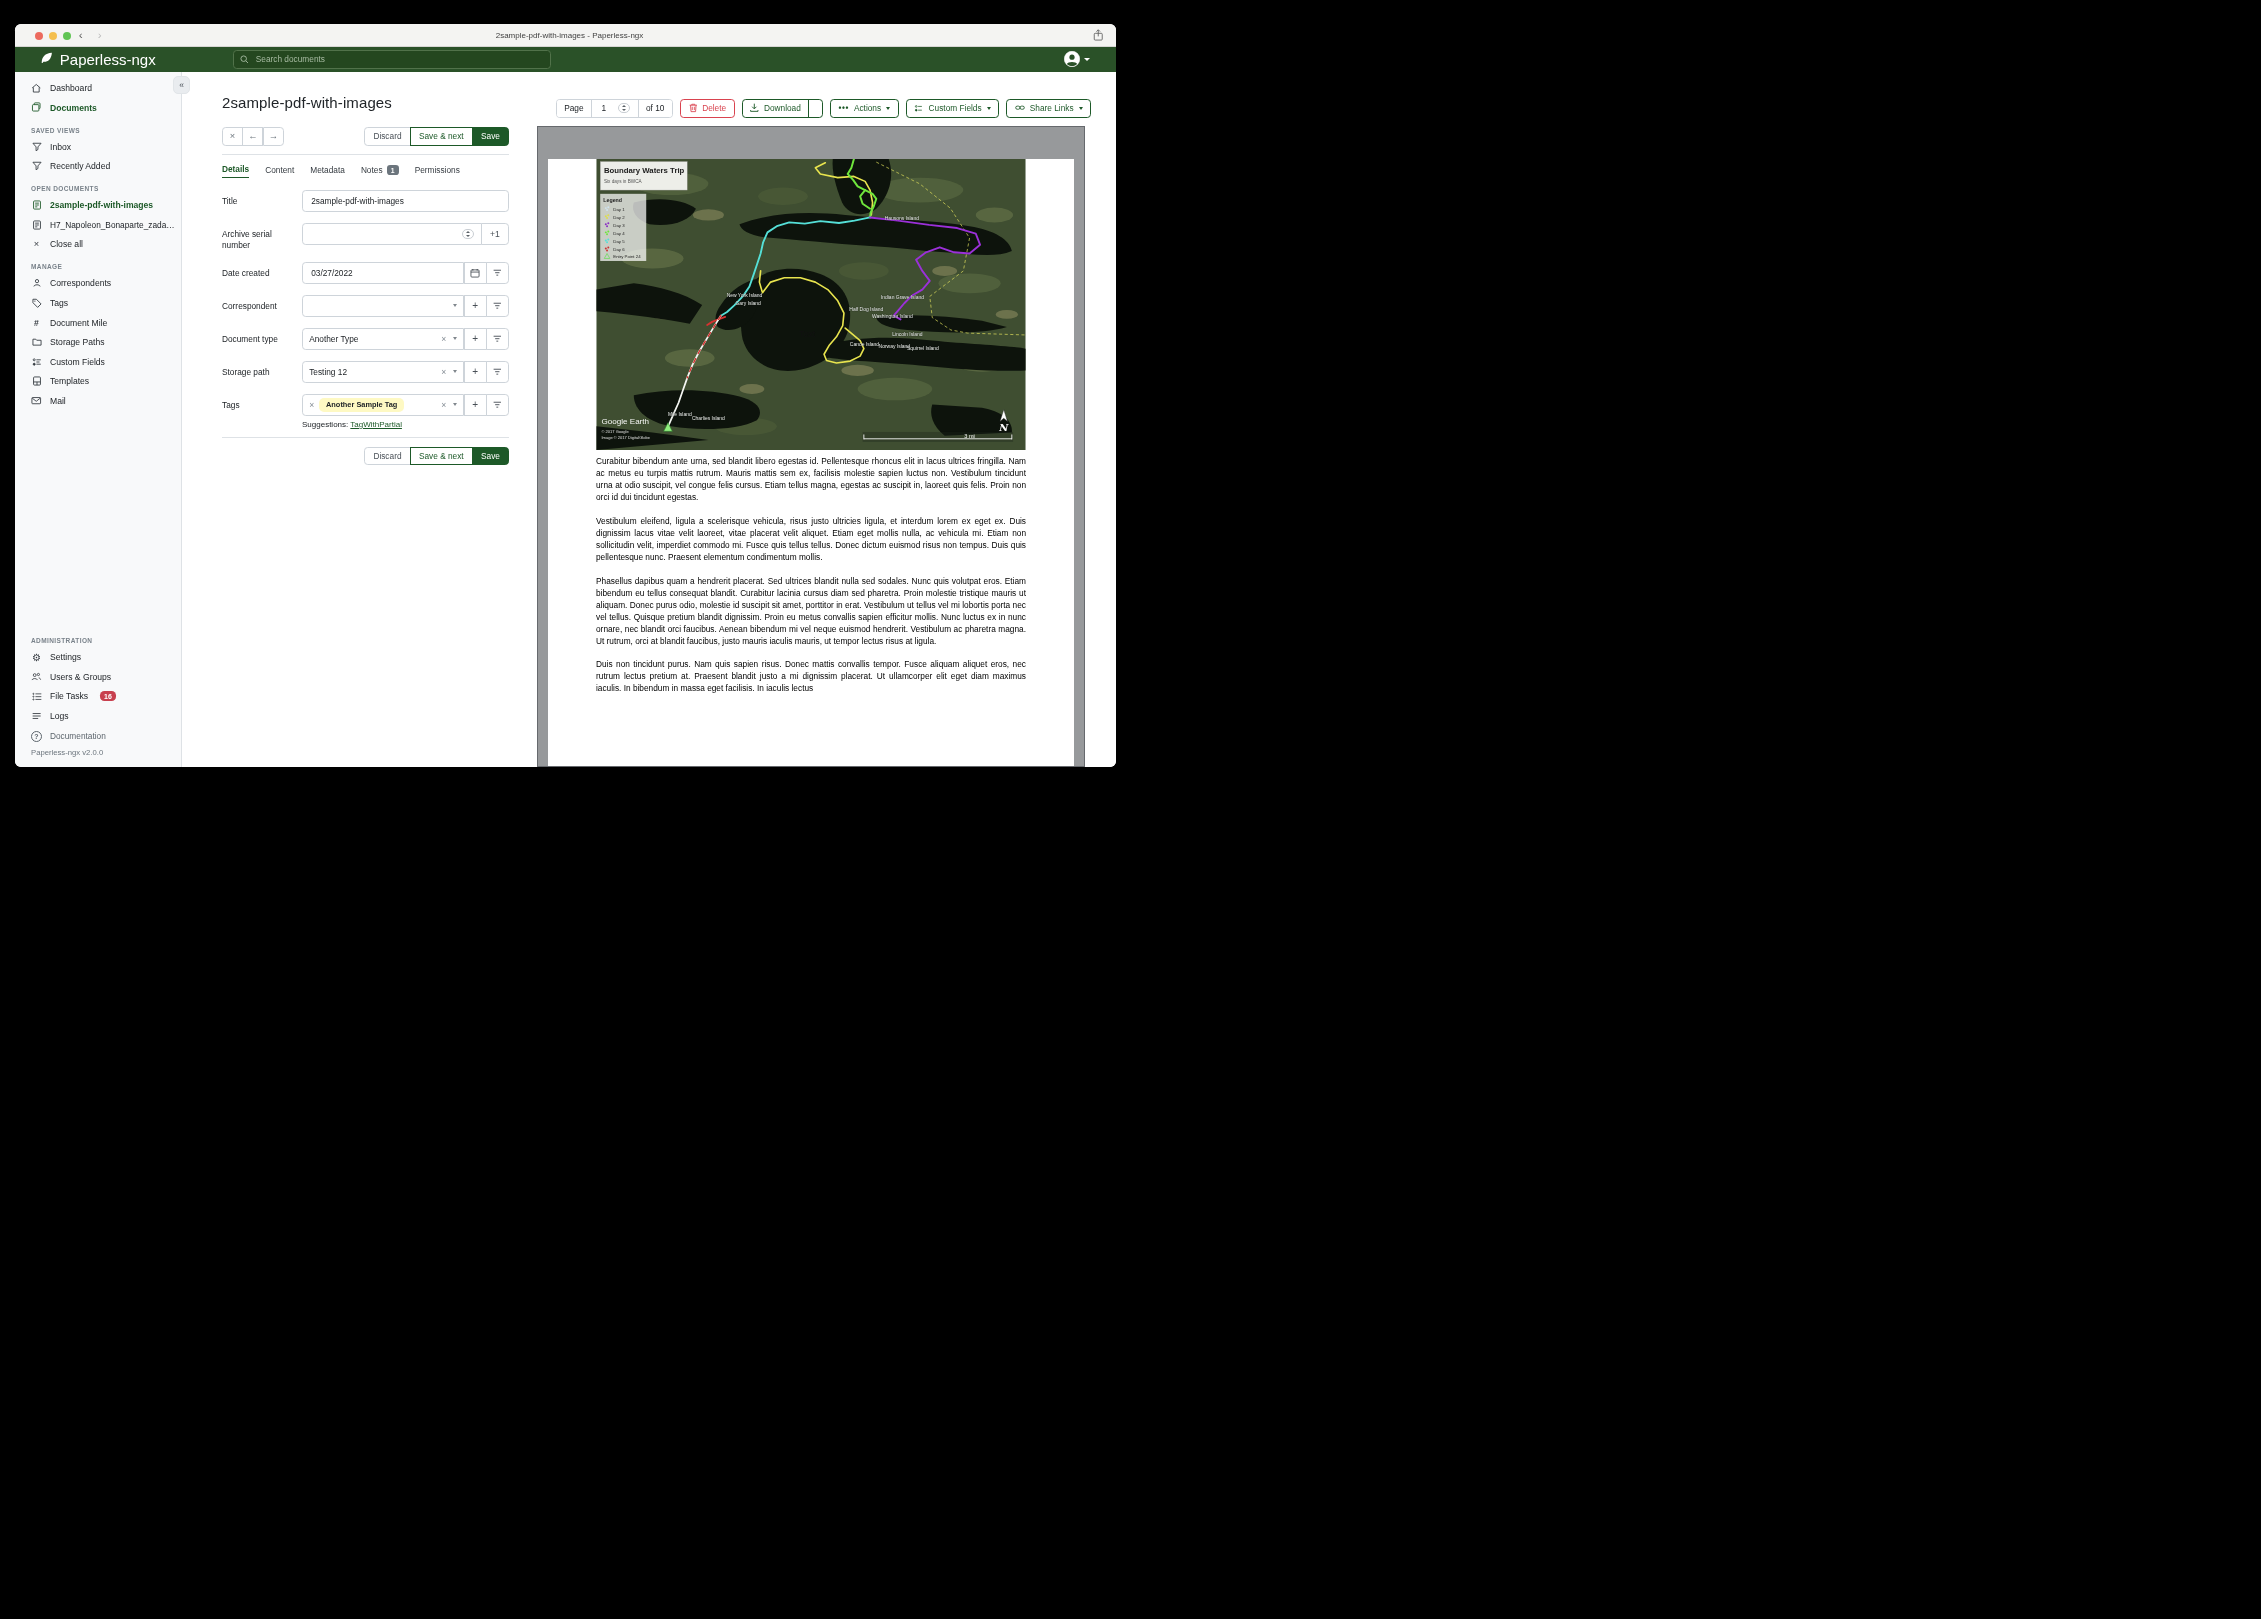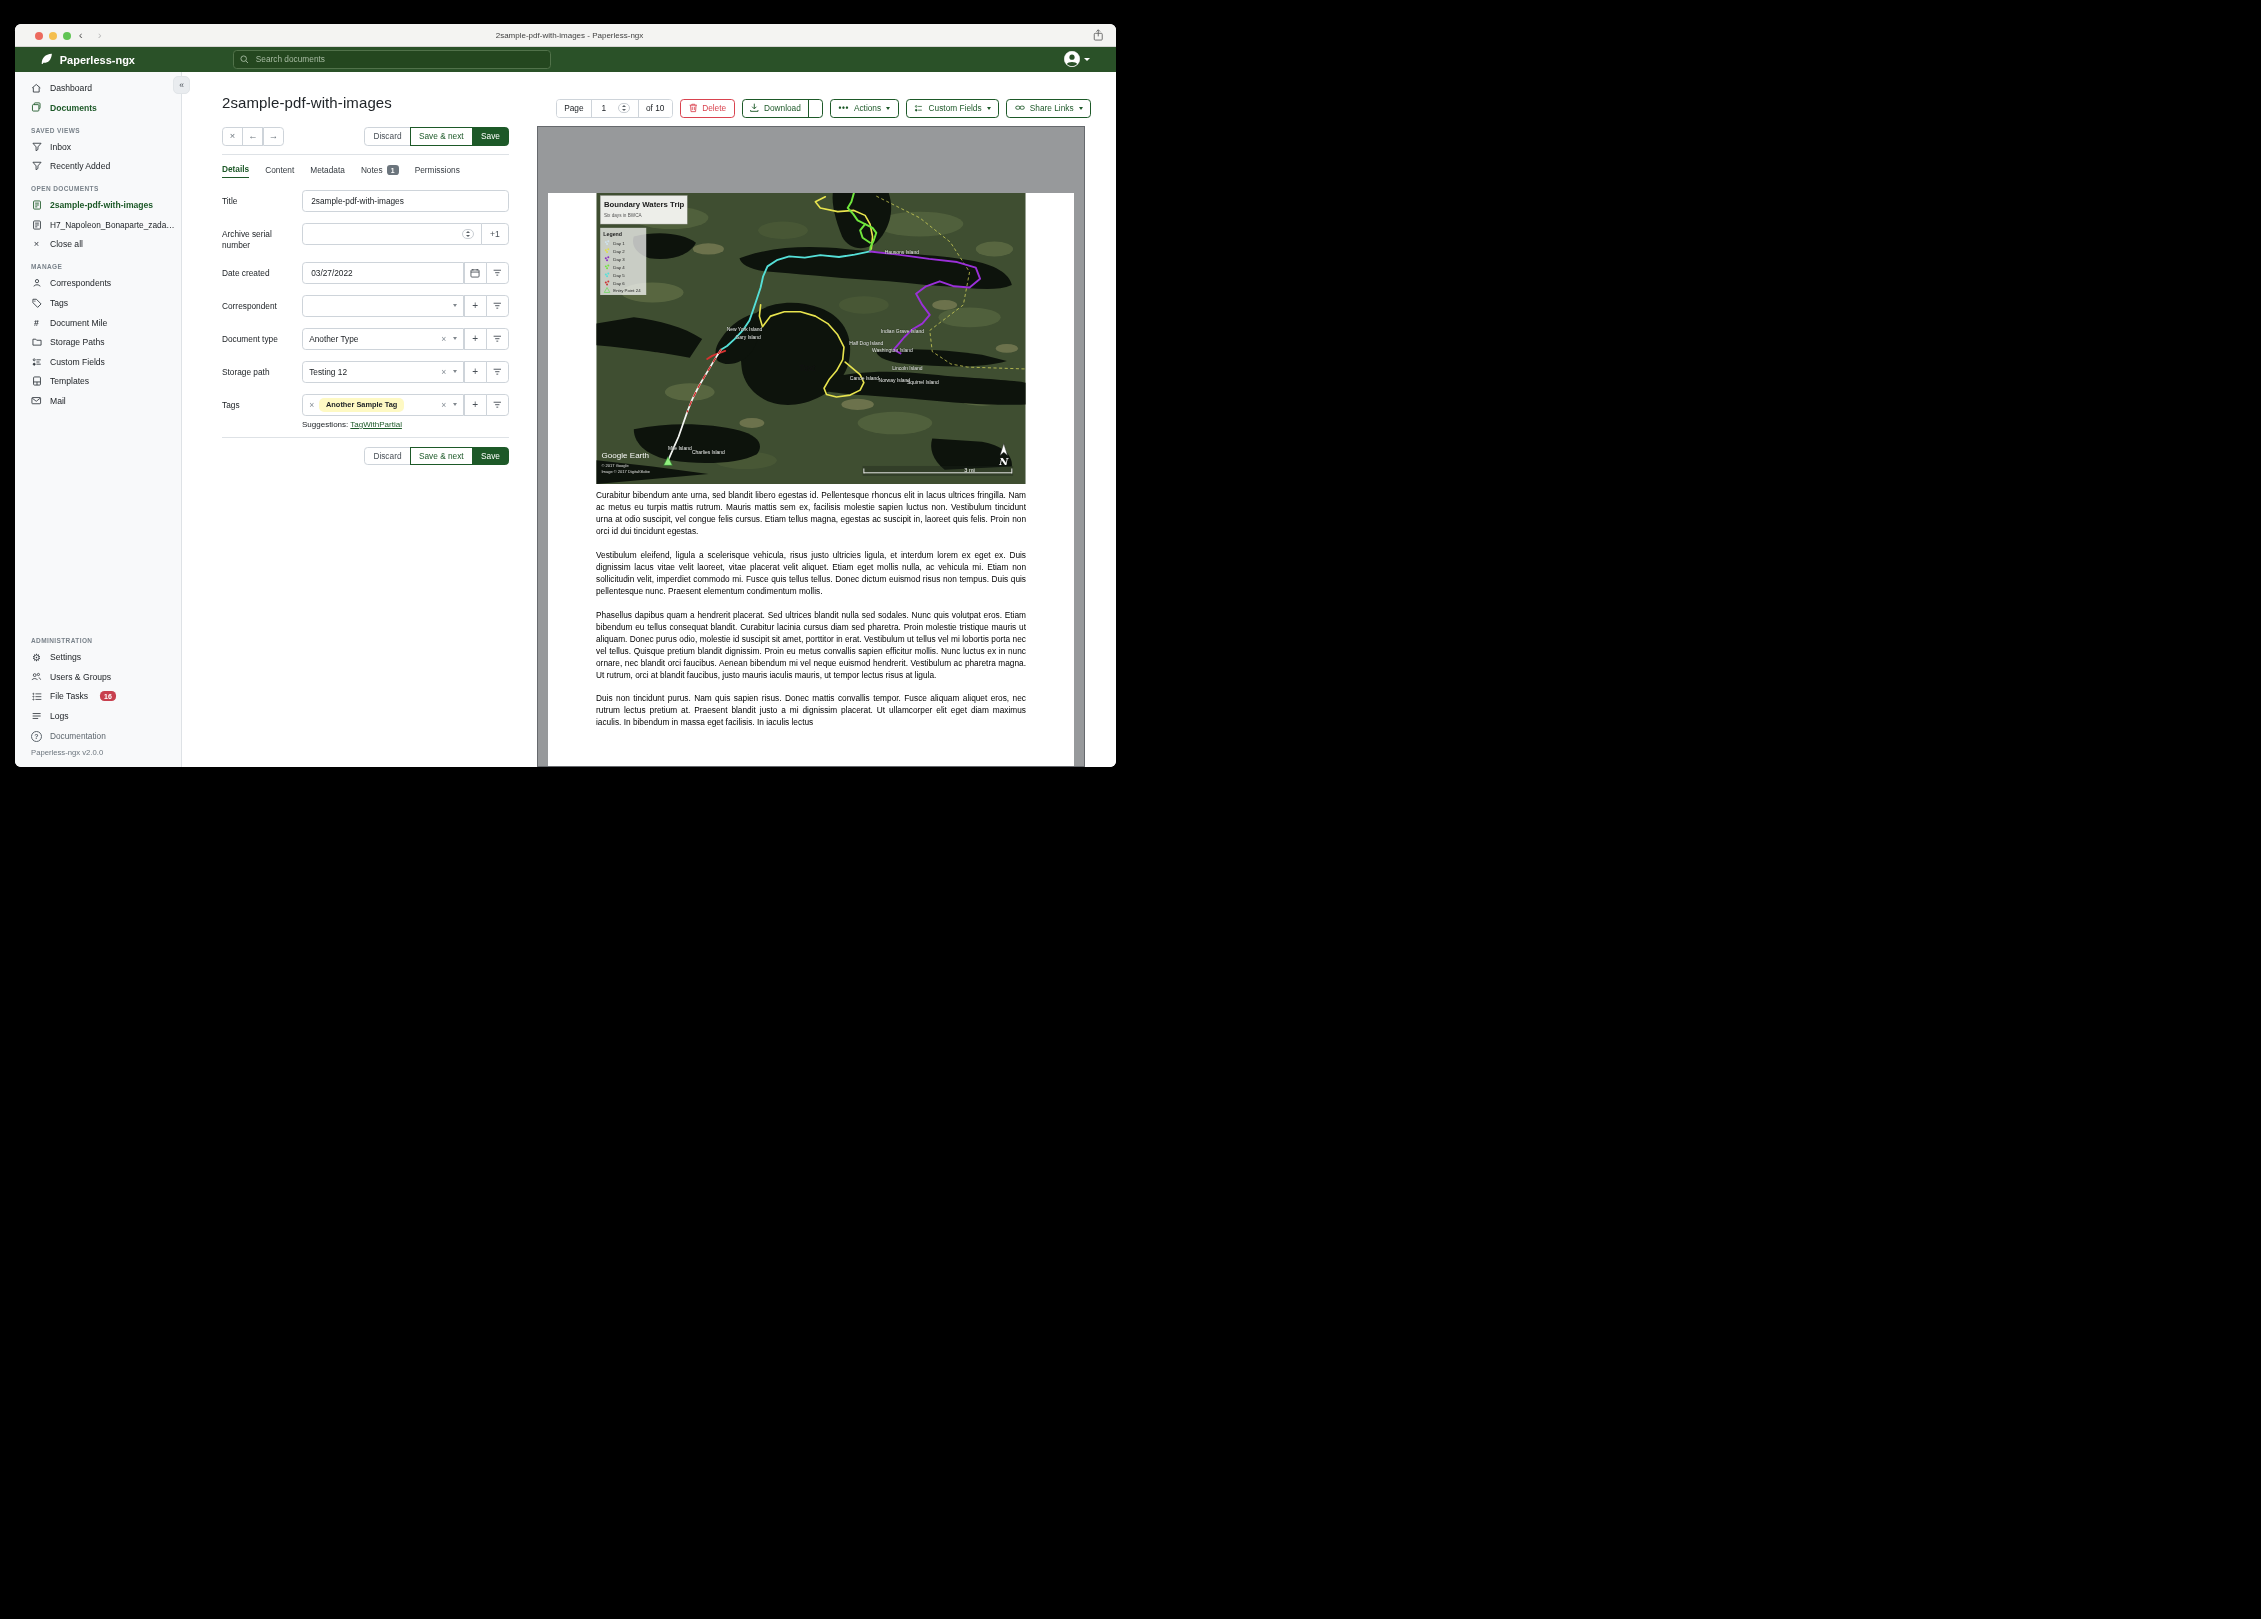--- a/index.html
+++ b/index.html
@@ -14,21 +14,21 @@
   .light.yellow{left:34px;background:#f4bf4f}
   .light.green{left:48px;background:#61c454}
   .tb-chev{position:absolute;top:3.7px;font-size:11.7px;line-height:16px;width:13.6px;text-align:center;cursor:pointer}
   .tb-chev.back{left:59px;color:#5f5f5f}
   .tb-chev.fwd{left:78px;color:#bdbdbd}
   .tb-title{position:absolute;left:8px;right:0;top:0;text-align:center;line-height:23.5px;font-size:8px;color:#424242}
   .tb-share{position:absolute;right:12.3px;top:5.6px;color:#5f5f5f;cursor:pointer}
 
   
   .appbar{height:25px;background:#2a5128;position:relative}
-  .brand{position:absolute;left:25px;top:0;height:25px;display:flex;align-items:center;gap:6.2px;color:#fff;font-size:11px;font-weight:700}
+  .brand{position:absolute;left:25px;top:0;height:25px;display:flex;align-items:center;gap:6.2px;color:#fff;font-size:15px;font-weight:400}
   .search{position:absolute;left:218px;top:3.1px;width:318px;height:18.5px;background:#24471f;border:0.6px solid #51724a;border-radius:3.7px;display:flex;align-items:center;padding:0 6.2px;gap:5px}
   .search svg{flex:none}
   .search input{background:transparent;border:0;outline:0;color:#d4e0d0;font-size:8.3px;width:100%}
   .search input::placeholder{color:#a7bba2}
   .avatar{position:absolute;right:36px;top:4.3px;cursor:pointer}
   .av-caret{position:absolute;right:26px;top:11px;width:0;height:0;border-left:3.1px solid transparent;border-right:3.1px solid transparent;border-top:3.1px solid #fff;cursor:pointer}
 
   
   .app{display:flex;height:695px}
   .sidebar{width:167px;min-width:167px;background:#f8f9fa;border-right:0.6px solid #dee2e6;padding-top:6.2px;display:flex;flex-direction:column;font-size:8.6px;color:#212529;overflow:hidden}
@@ -93,21 +93,21 @@
   .pbtn.red{border:0.6px solid #d9434f;color:#d9434f}
   .pbtn.green{border:0.6px solid #1d5928;color:#1d5928}
   .pbtn .caret-g{width:0;height:0;border-left:2.8px solid transparent;border-right:2.8px solid transparent;border-top:3.1px solid #1d5928}
   .split{display:inline-flex;border:0.6px solid #1d5928;border-radius:3.7px;overflow:hidden;height:19px;background:#fff}
   .split .seg{display:flex;align-items:center;gap:5px;padding:0 7.4px;color:#1d5928;font-size:8.3px;font-weight:500;cursor:pointer}
   .split .seg + .seg{border-left:0.6px solid #1d5928;padding:0 6.2px}
 
   
   .preview-frame{position:absolute;left:355px;top:54px;width:548px;height:641px;background:#97999b;border:1.9px solid #66696d;overflow:hidden}
   .page{width:526px;margin:7.4px auto 0;background:#fff;min-height:679px;padding:0 48px}
-  .mapwrap{margin-top:66px;width:430px}
+  .mapwrap{margin-top:32px;width:430px}
   .mapwrap svg{display:block}
   .pdf-text p{font-size:8.3px;line-height:1.45;text-align:justify;color:#000;margin:0 0 11.7px;width:430px}
   .pdf-text p:first-child{margin-top:5px}
   .map-label{font-size:8px;fill:#eef2ee;paint-order:stroke;stroke:rgba(0,0,0,.55);stroke-width:.5px;text-anchor:middle}
 </style>
 </head>
 <body>
 
 <div class="window">
 

